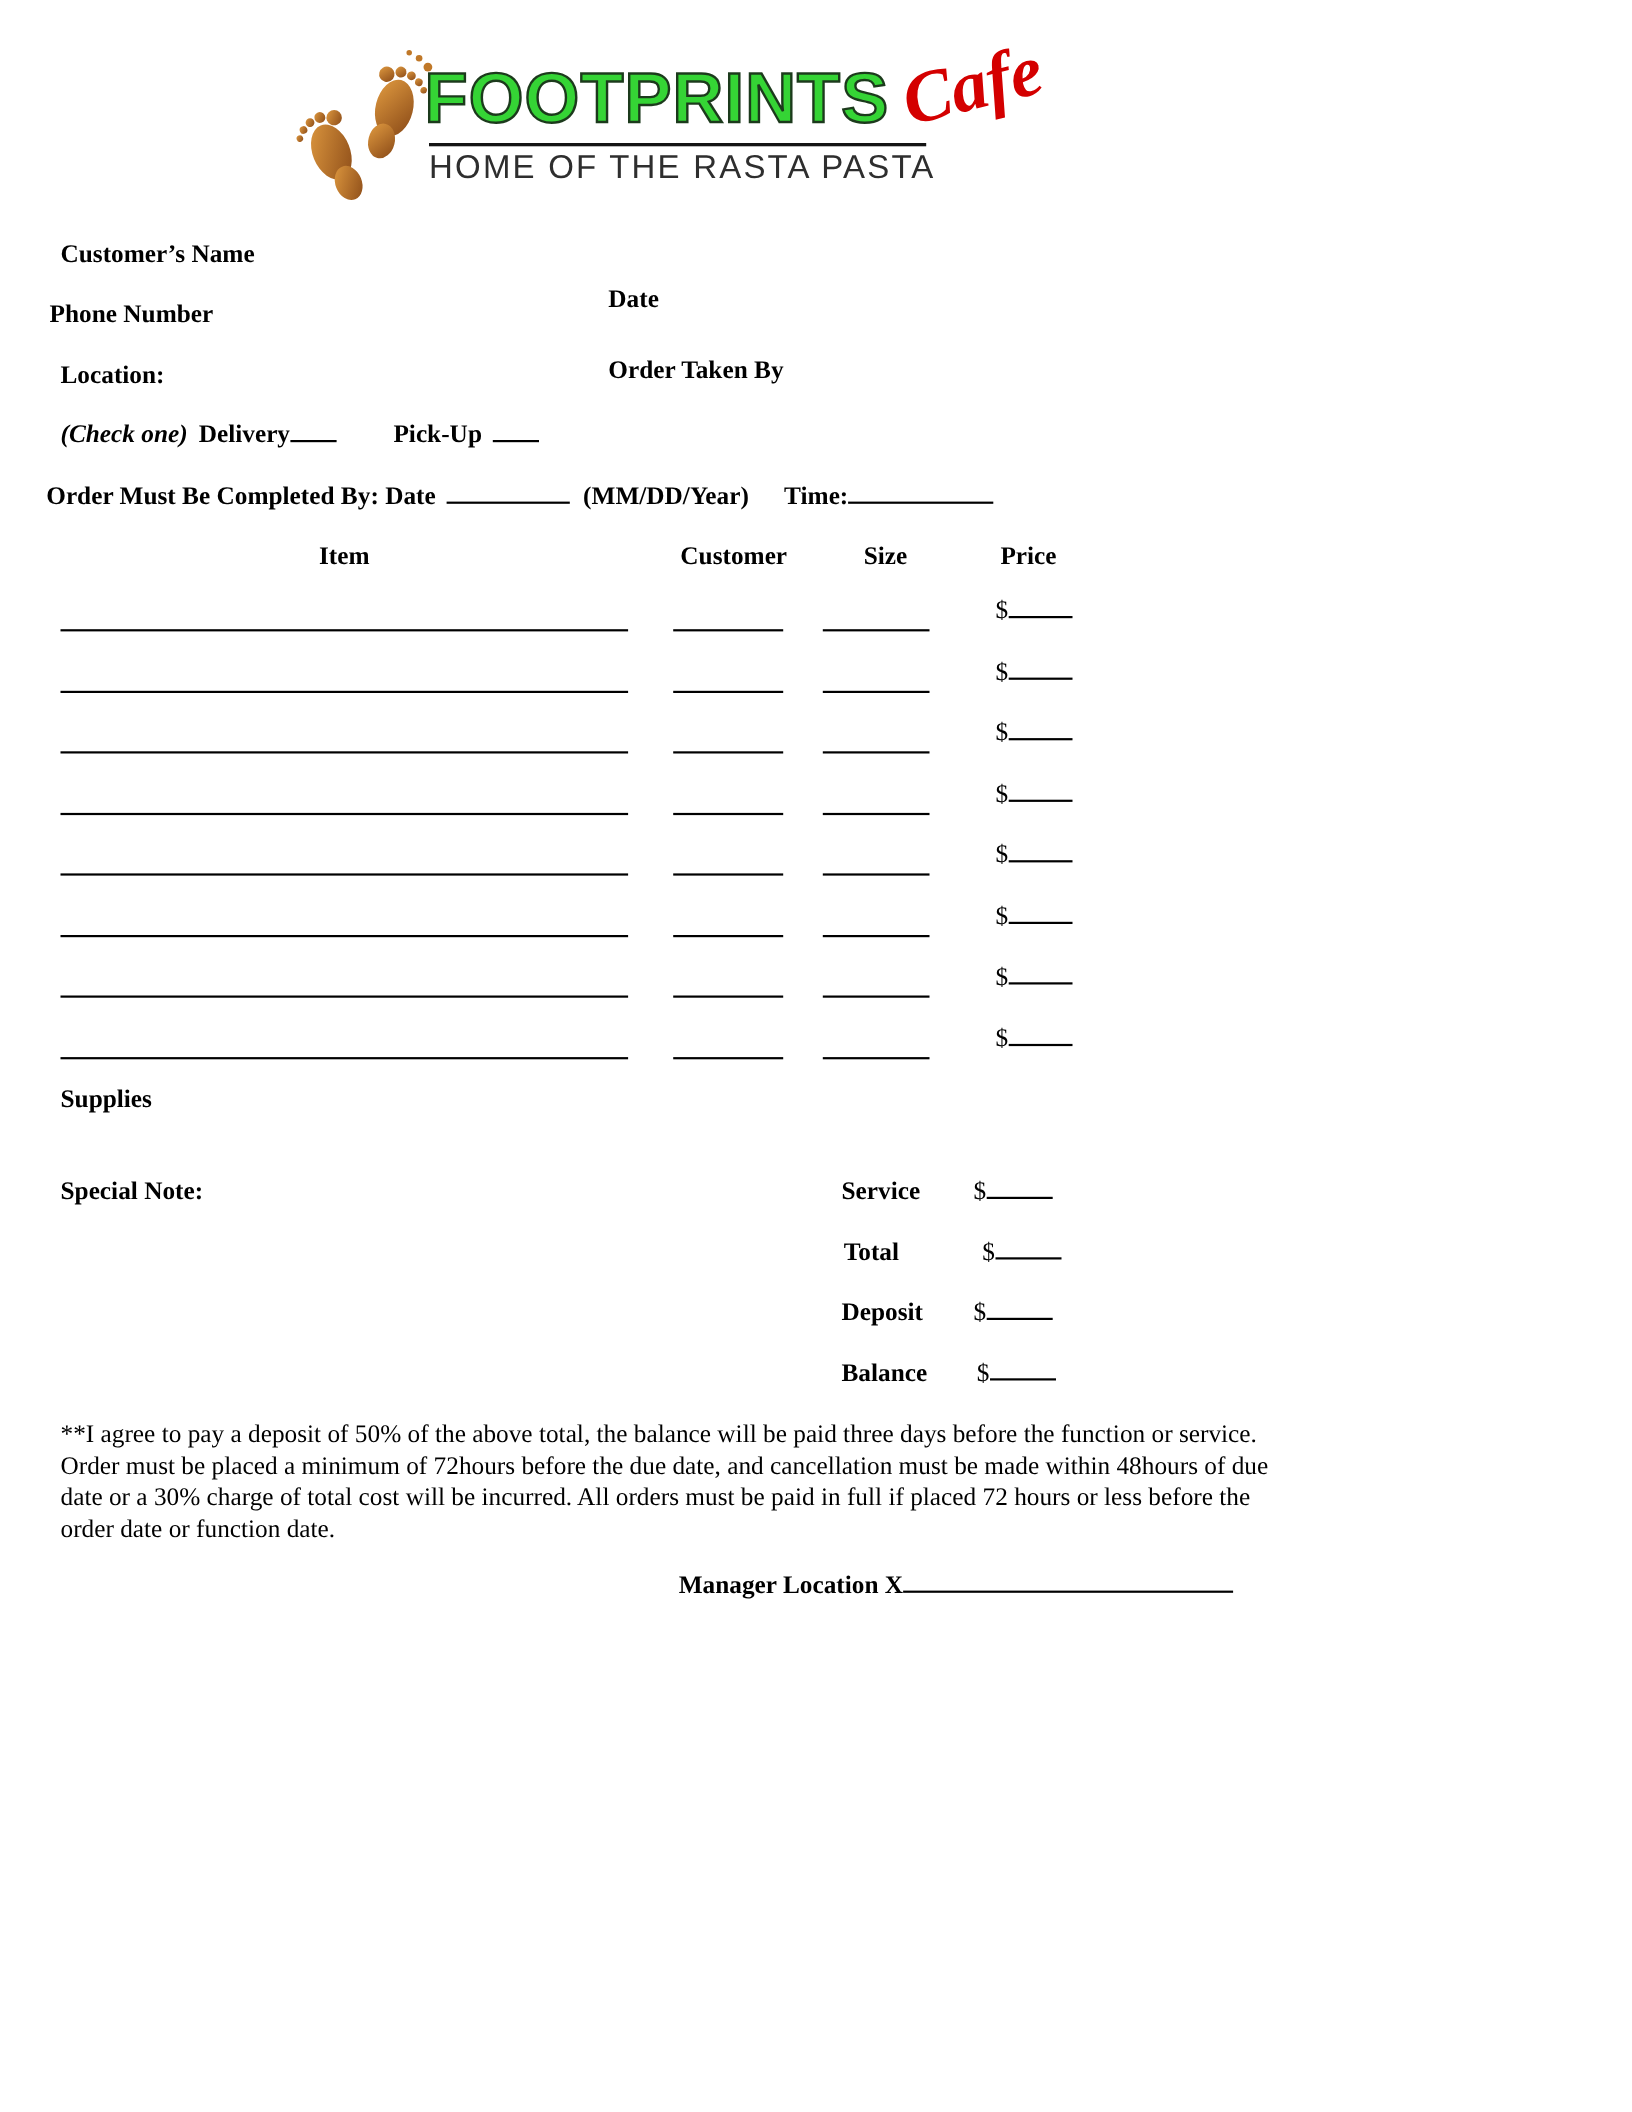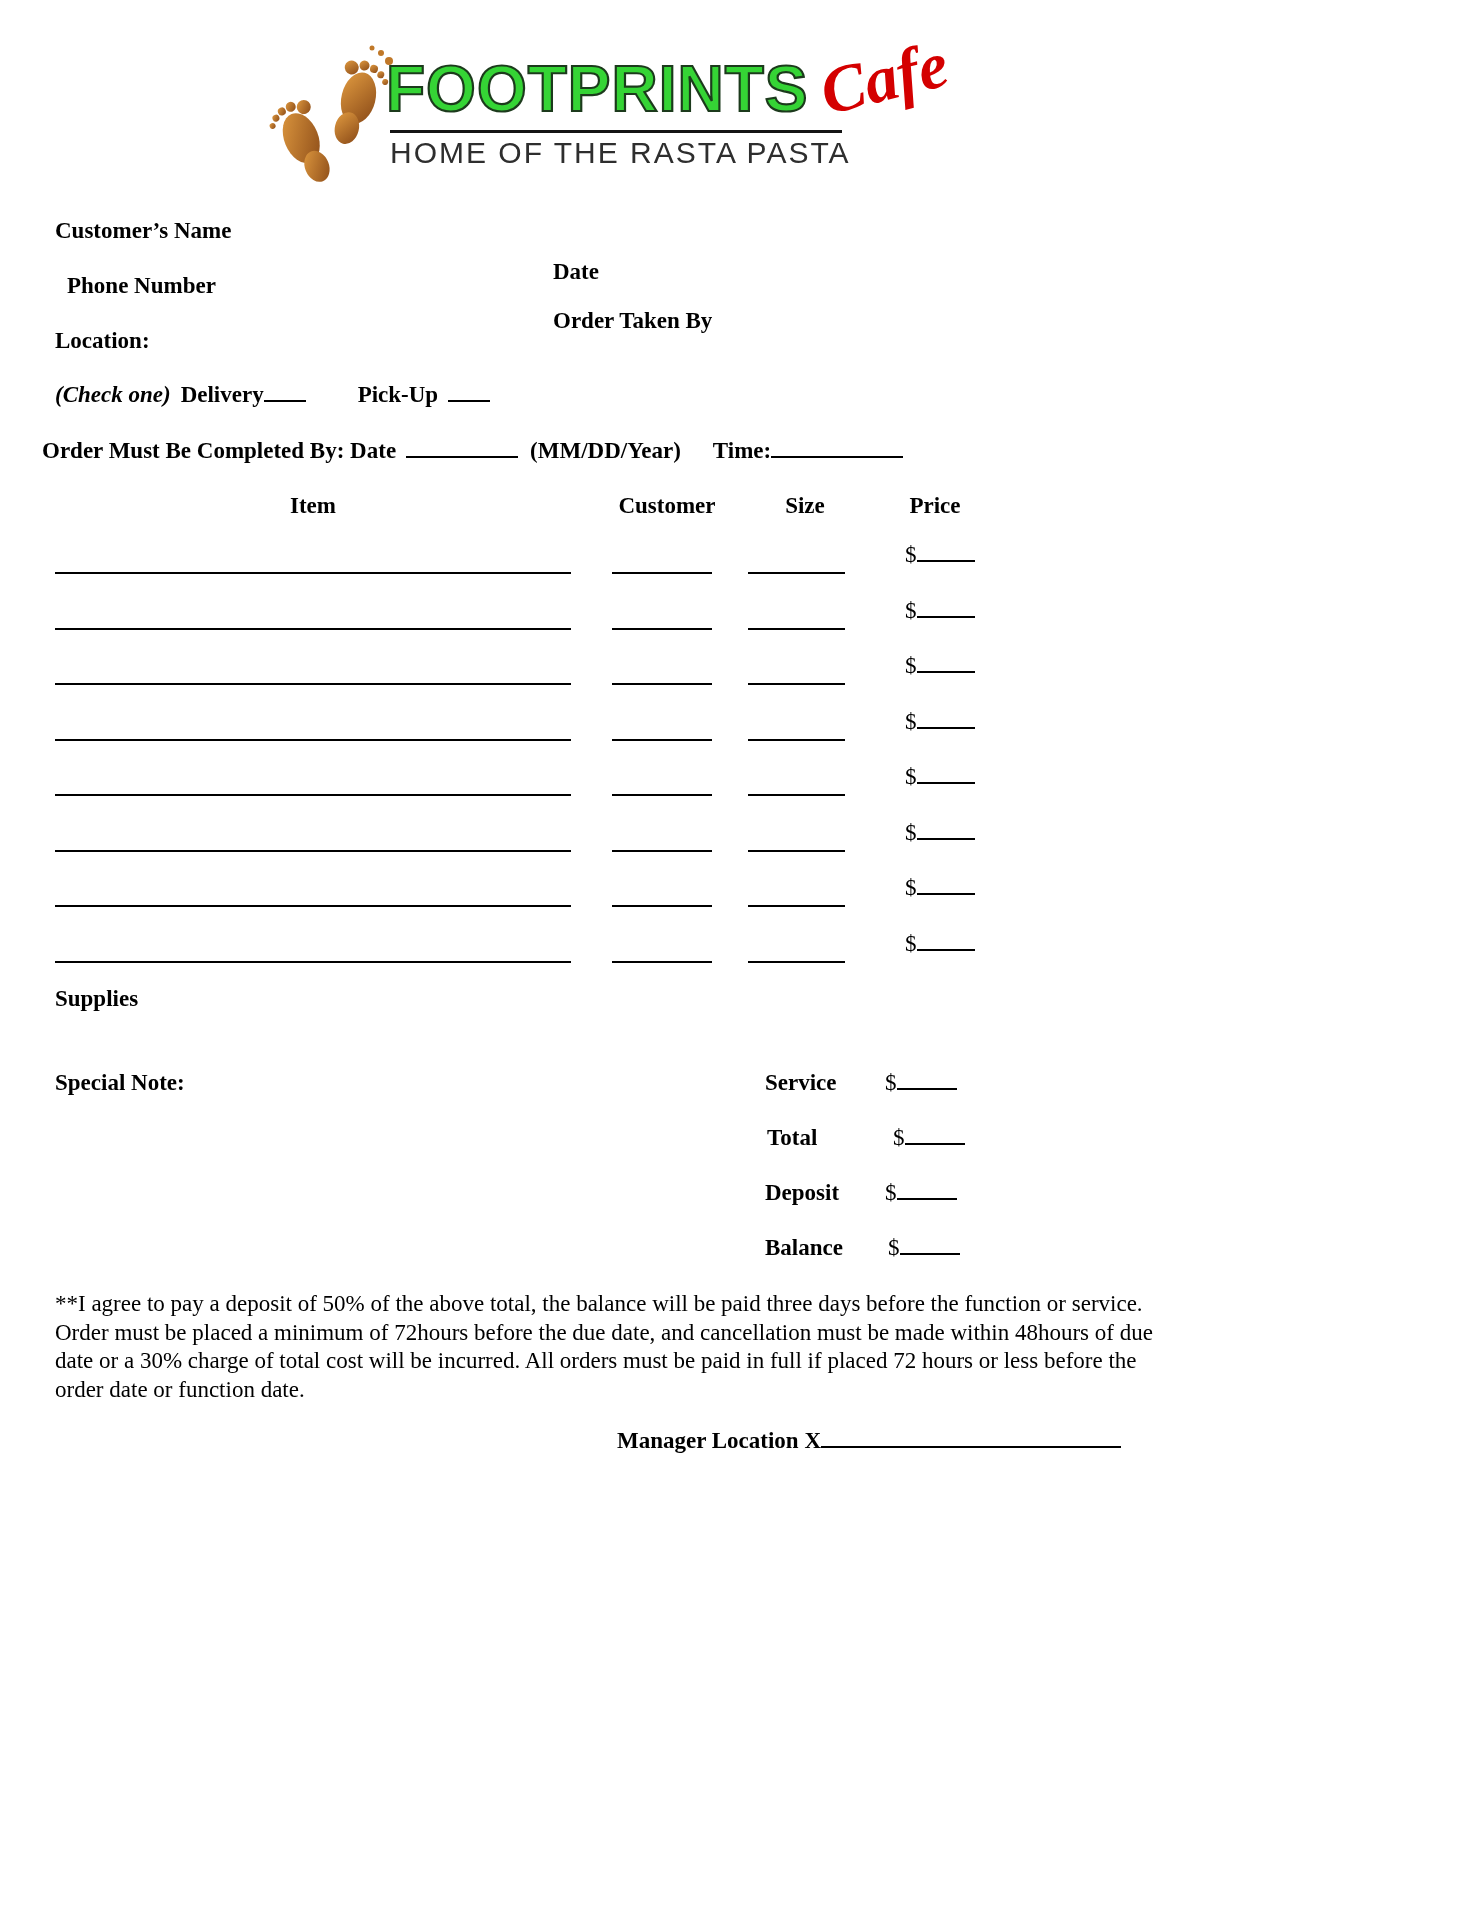--- a/index.html
+++ b/index.html
@@ -72,31 +72,31 @@
     <div class="logo-title">FOOTPRINTS</div>
     <div class="logo-underline"></div>
     <div class="logo-tagline">HOME OF THE RASTA PASTA</div>
     <div class="logo-cafe">Cafe</div>
   </div>
 
   <div class="abs" style="left:55px;top:218px">
     <span class="lbl">Customer’s Name</span>
   </div>
 
-  <div class="abs" style="left:67px;top:273px">
+  <div class="abs" style="left:45px;top:273px">
     <span class="lbl">Phone Number</span>
   </div>
   <div class="abs" style="left:553px;top:259px">
     <span class="lbl">Date</span>
   </div>
 
   <div class="abs" style="left:55px;top:328px">
     <span class="lbl">Location:</span>
   </div>
-  <div class="abs" style="left:553px;top:308px">
+  <div class="abs" style="left:553px;top:324px">
     <span class="lbl">Order Taken By</span>
   </div>
 
   <div class="abs" style="left:55px;top:382px">
     <span class="lbl italic">(Check one)</span>
     <span class="lbl" style="margin-left:6px">Delivery</span><span class="blank" style="width:42px"></span>
     <span class="lbl" style="margin-left:48px">Pick-Up</span>
     <span class="blank" style="width:42px;margin-left:6px"></span>
   </div>
 

